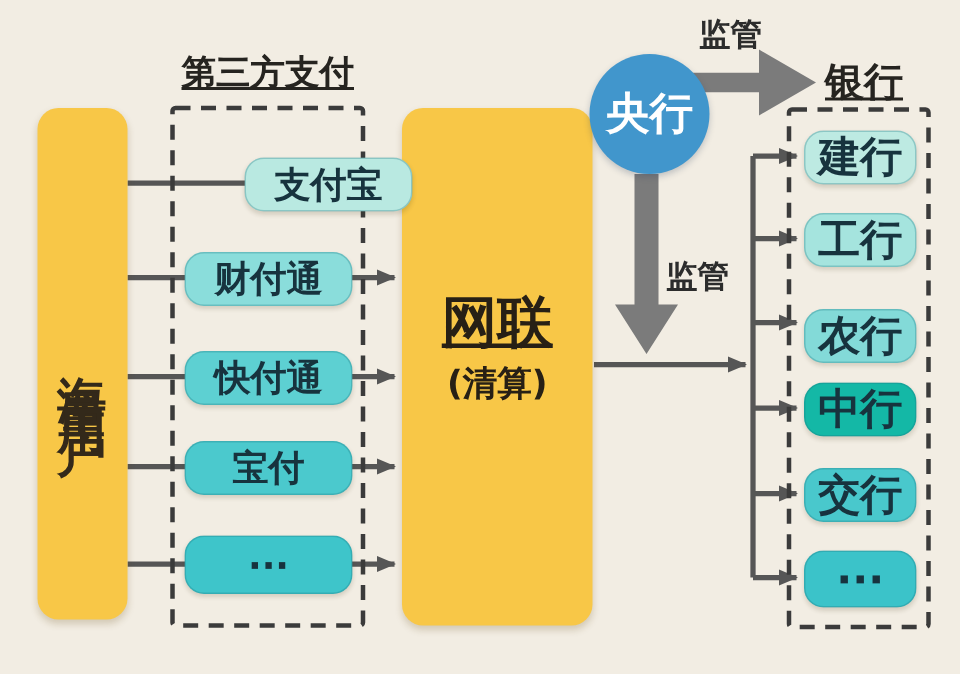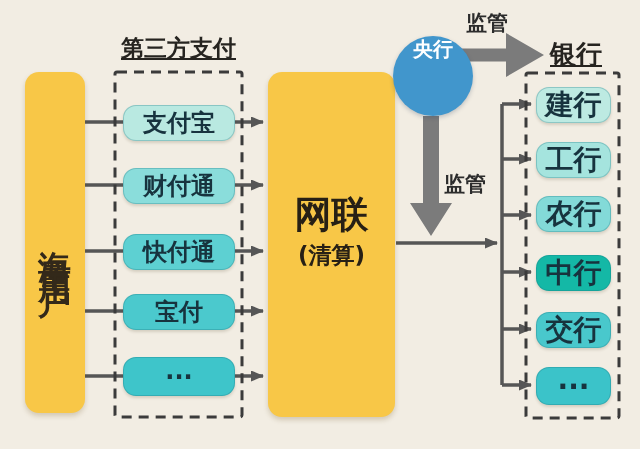--- a/index.html
+++ b/index.html
@@ -26,21 +26,21 @@
     box-shadow:0 3px 5px rgba(100,75,20,.22);z-index:2;
     display:flex;align-items:center;justify-content:center;
   }
   .users-bar{left:25px;top:72px;width:60px;height:341px;}
   .users-label{
     writing-mode:vertical-rl;text-orientation:upright;
     font-size:33px;font-weight:bold;letter-spacing:11px;
     color:var(--bar-text);line-height:1;padding-top:6px;
   }
   .clearing-box{left:268px;top:72px;width:127px;height:345px;flex-direction:column;}
-  .clearing-name{font-size:37px;font-weight:bold;color:#272015;transform:translateY(-14px);}
+  .clearing-name{font-size:37px;font-weight:bold;color:#272015;transform:translateY(-14px);text-decoration:underline;}
   .clearing-subtitle{font-size:23px;font-weight:bold;color:#272015;margin-top:0;transform:translateY(-14px);}
   
   .group-title{
     position:absolute;text-align:center;font-weight:bold;
     color:var(--label-text);z-index:2;text-decoration:underline;
   }
   .tp-title{left:112px;top:33px;width:133px;font-size:23px;}
   .bank-title{left:541px;top:37px;width:70px;font-size:26px;}
   
   .node{
@@ -48,22 +48,22 @@
     border-radius:13px;font-weight:bold;color:var(--node-text);
     border:1px solid rgba(25,120,130,.30);
     box-shadow:0 2px 3px rgba(60,50,20,.16);z-index:3;
   }
   .tp-node{left:123px;width:110px;height:34px;font-size:24px;}
   .bank-node{left:536px;width:73px;height:34px;font-size:28px;}
   
   .cb-circle{
     position:absolute;left:393px;top:36px;width:80px;height:80px;
     border-radius:50%;background:var(--blue);z-index:4;
-    display:flex;align-items:flex-start;justify-content:center;
-    color:#ffffff;font-size:20px;font-weight:bold;
+    display:flex;align-items:center;justify-content:center;
+    color:#ffffff;font-size:29px;font-weight:bold;
     box-shadow:0 2px 4px rgba(40,60,90,.25);
   }
   .sup-label{
     position:absolute;font-size:21px;font-weight:bold;color:#2c2c2c;
     z-index:4;text-align:center;
   }
   .sup-top{left:455px;top:9px;width:64px;}
   .sup-down{left:438px;top:170px;width:54px;}
 </style>
 </head>
@@ -103,21 +103,21 @@
     <rect x="115" y="72" width="127" height="345" rx="2" fill="none" stroke="#3b3b3b" stroke-width="3" stroke-dasharray="10 7"></rect>
     <rect x="526" y="73" width="93" height="345" rx="2" fill="none" stroke="#3b3b3b" stroke-width="3" stroke-dasharray="10 7"></rect>
   </svg>
 
   <div class="ybox users-bar">
     <div class="users-label">海量用户</div>
   </div>
 
   <div class="group-title tp-title">第三方支付</div>
 
-  <div class="node tp-node" style="top: 105px; background: rgb(185, 233, 225);">支付宝</div>
+  <div class="node tp-node" style="top: 105px; background: rgb(185, 233, 225); margin-left: 40px;">支付宝</div>
   <div class="node tp-node" style="top: 168px; background: rgb(138, 221, 219);">财付通</div>
   <div class="node tp-node" style="top: 234px; background: rgb(93, 208, 210);">快付通</div>
   <div class="node tp-node" style="top: 294px; background: rgb(75, 201, 205);">宝付</div>
   <div class="node tp-node" style="top: 357px; height: 37px; background: rgb(62, 197, 202);">···</div>
 
   <div class="ybox clearing-box">
     <div class="clearing-name">网联</div>
     <div class="clearing-subtitle">(清算)</div>
   </div>
 
@@ -125,18 +125,18 @@
     <span>央行</span>
   </div>
 
   <div class="sup-label sup-top">监管</div>
   <div class="sup-label sup-down">监管</div>
 
   <div class="group-title bank-title">银行</div>
 
   <div class="node bank-node" style="top: 87px; background: rgb(189, 234, 226);">建行</div>
   <div class="node bank-node" style="top: 142px; background: rgb(165, 228, 222);">工行</div>
-  <div class="node bank-node" style="top: 196px; background: rgb(131, 218, 216);">农行</div>
+  <div class="node bank-node" style="top: 206px; background: rgb(131, 218, 216);">农行</div>
   <div class="node bank-node" style="top: 255px; background: #14b8a6;">中行</div>
   <div class="node bank-node" style="top: 312px; background: rgb(73, 200, 204);">交行</div>
   <div class="node bank-node" style="top: 367px; height: 36px; background: rgb(59, 195, 201);">···</div>
 
 </div>
 
 </body></html>

